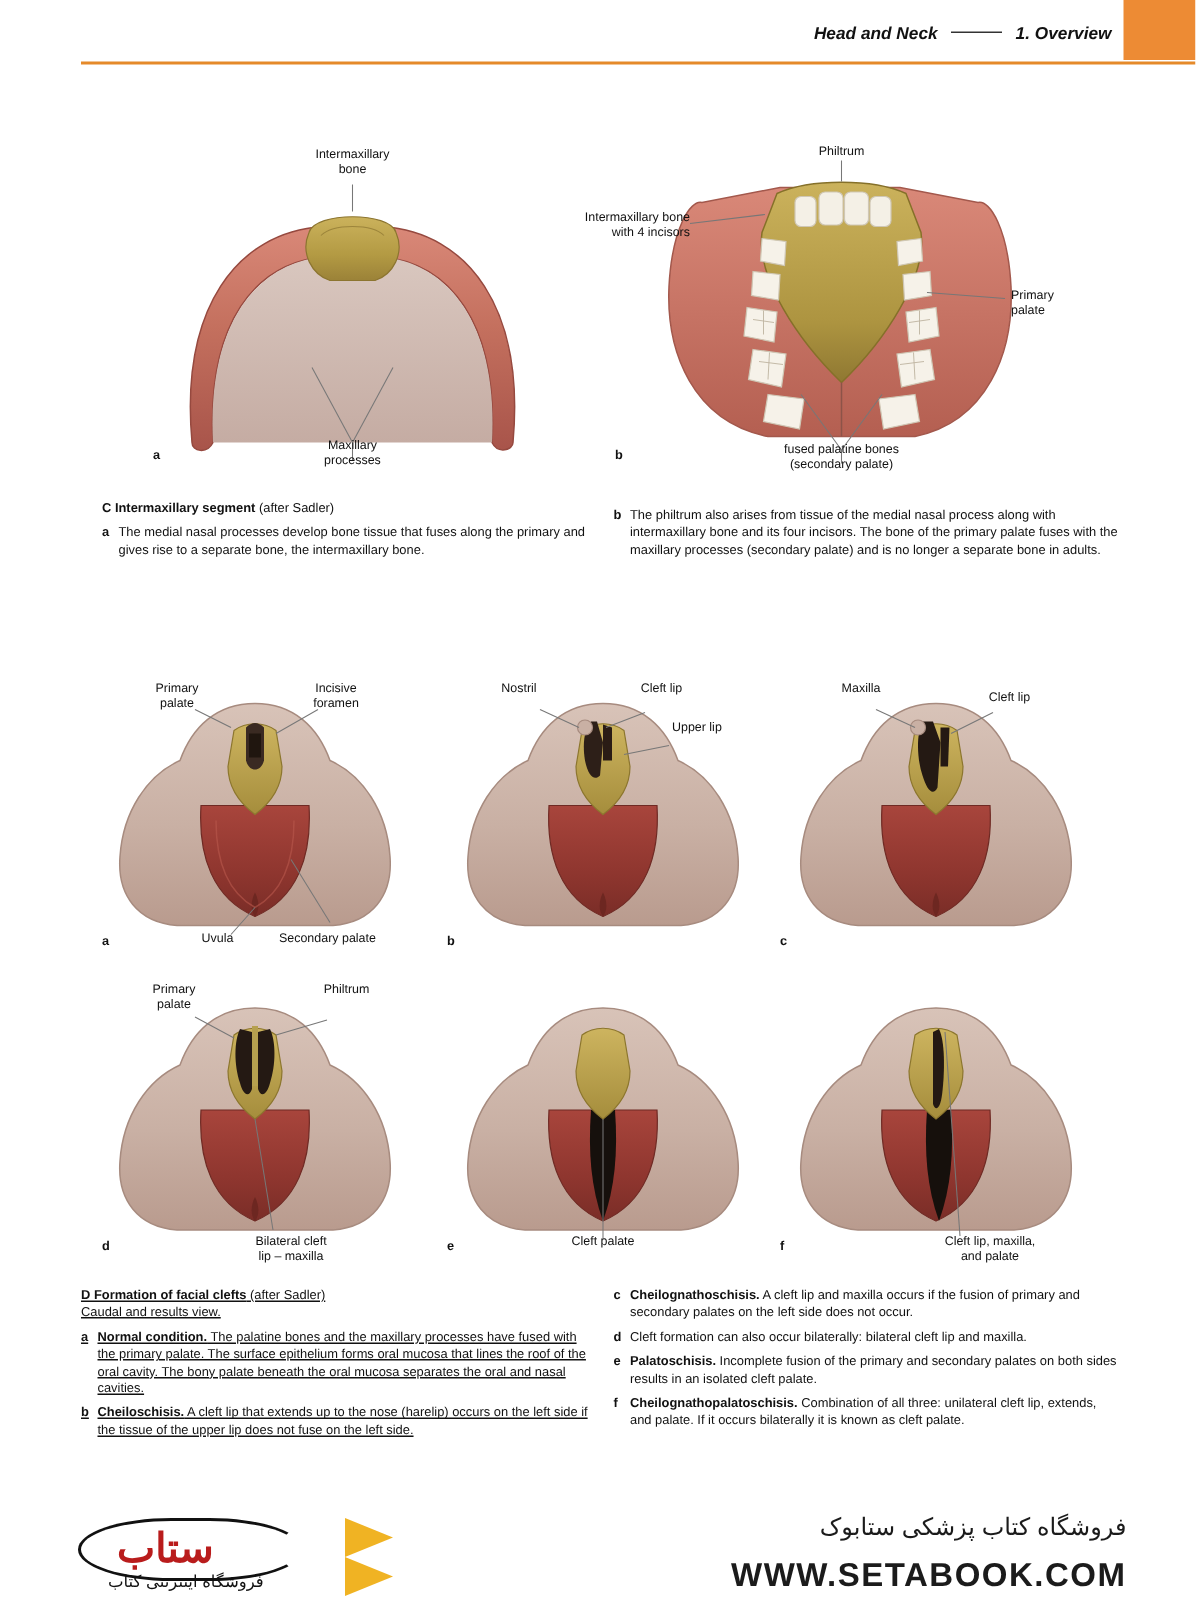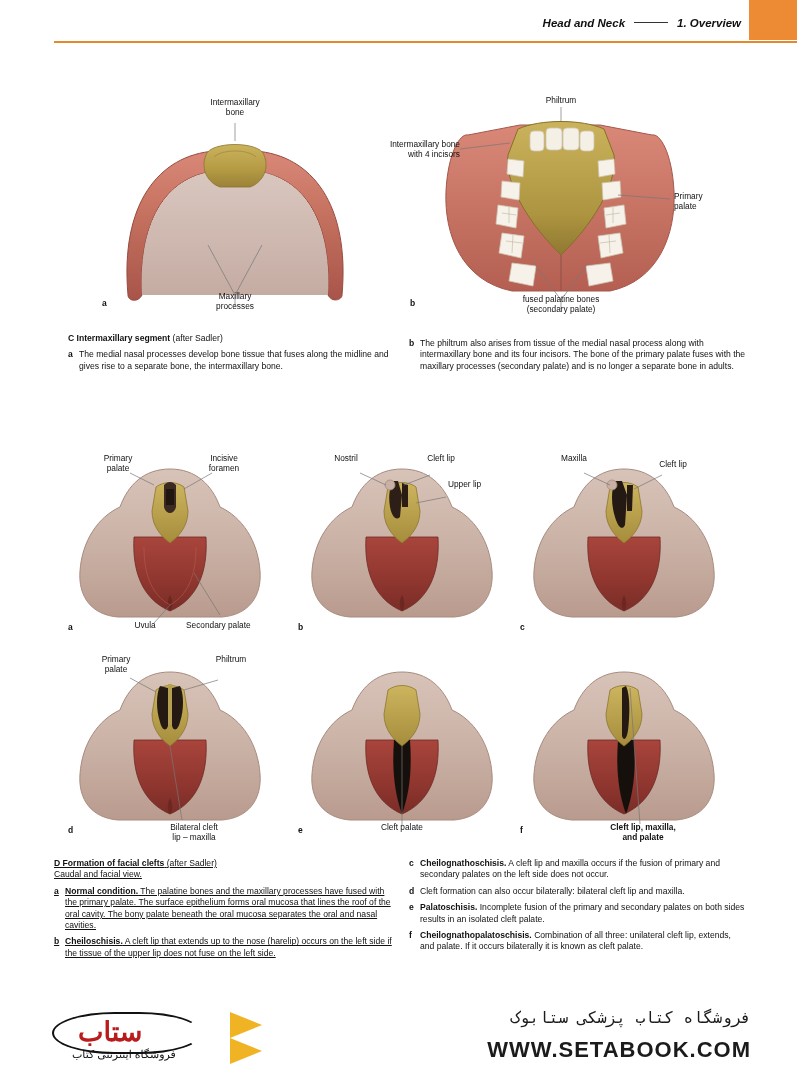--- a/index.html
+++ b/index.html
@@ -148,21 +148,20 @@
     border-bottom: 13px solid transparent;
   }
   .footer-chev .c1 { top: 4px; left: 0; }
   .footer-chev .c2 { top: 30px; left: 0; }
   .footer-fa-right {
     position: absolute;
     right: 46px; top: 1008px;
     font-size: 16px;
     color: #1b1b1b;
     direction: rtl;
-    font-family: Liberation Mono, monospace;
   }
   .footer-url {
     position: absolute;
     right: 46px; top: 1037px;
     font-size: 22px;
     font-weight: bold;
     letter-spacing: 1px;
     color: #1b1b1b;
   }
 </style>
@@ -291,21 +290,21 @@
   <div class="itemletter" style="left:10px; top:203px;">b</div>
 </div>
 
 <div class="caption" style="left:68px; top:333px; width:340px;">
   <div>
     <span class="ttl">C  Intermaxillary segment</span>
     <span>(after Sadler)</span>
   </div>
   <div class="cap-row">
     <div class="cap-letter">a</div>
-    <div class="cap-body">The medial nasal processes develop bone tissue that fuses along the midline and gives rise to a separate bone, the intermaxillary bone.</div>
+    <div class="cap-body">The medial nasal processes develop bone tissue that fuses along the primary and gives rise to a separate bone, the intermaxillary bone.</div>
   </div>
 </div>
 
 <div class="caption" style="left:409px; top:338px; width:338px;">
   <div class="cap-row" style="margin-top:0;">
     <div class="cap-letter">b</div>
     <div class="cap-body">The philtrum also arises from tissue of the medial nasal process along with intermaxillary bone and its four incisors. The bone of the primary palate fuses with the maxillary processes (secondary palate) and is no longer a separate bone in adults.</div>
   </div>
 </div>
 
@@ -433,31 +432,31 @@
 <div class="fig" style="left:512px; top:652px; width:230px; height:190px;">
   <svg width="230" height="190" viewBox="0 0 230 190">
     <path d="M112,20 C86,20 70,36 62,58 C40,68 24,92 22,122 C20,148 34,166 60,168 L164,168 C190,166 204,148 202,122 C200,92 184,68 162,58 C154,36 138,20 112,20 Z" fill="url(#dSkin)" stroke="#a78b7f" stroke-width="1"></path>
     <path d="M76,88 C74,122 84,150 112,162 C140,150 150,122 148,88 Z" fill="url(#dRed)" stroke="#6f2a24" stroke-width="0.8"></path>
 
     <path d="M106,88 C104,116 106,140 114,162 C122,140 124,116 122,88 Z" fill="#16100c"></path>
     <path d="M98,38 C106,32 118,32 126,38 L130,62 C130,78 120,88 112,94 C104,88 94,78 94,62 Z" fill="url(#dBone2)" stroke="#8c762e" stroke-width="0.8"></path>
     <path d="M114,34 C118,42 118,62 116,78 C115,86 112,90 110,84 L110,36 Z" fill="#241913"></path>
     <path d="M118,36 L128,172" stroke="#777" stroke-width="0.7" fill="none"></path>
   </svg>
-  <div class="label c" style="left:71px; top:170px; width:120px;font-weight:bold;">Cleft lip, maxilla,
+  <div class="label c" style="left:88px; top:170px; width:120px;">Cleft lip, maxilla,
 and palate</div>
   <div class="itemletter" style="left:8px; top:173px;">f</div>
 </div>
 
 <div class="caption" style="left:54px; top:858px; width:340px;text-decoration:underline;">
   <div>
     <span class="ttl">D  Formation of facial clefts</span>
     <span>(after Sadler)</span>
   </div>
-  <div>Caudal and facial view.</div>
+  <div>Caudal and results view.</div>
 
   <div class="cap-row">
     <div class="cap-letter">a</div>
     <div class="cap-body"><span class="ttl-small">Normal condition.</span><span> The palatine bones and  the maxillary processes have fused with the primary palate. The surface epithelium forms oral mucosa that lines the roof of the oral cavity. The bony palate beneath the oral mucosa separates the oral and nasal cavities.</span></div>
   </div>
   <div class="cap-row">
     <div class="cap-letter">b</div>
     <div class="cap-body"><span class="ttl-small">Cheiloschisis.</span><span> A cleft lip that extends up to the nose (harelip) occurs on the left side if the tissue of the upper lip does not fuse on the left side.</span></div>
   </div>
 </div>

